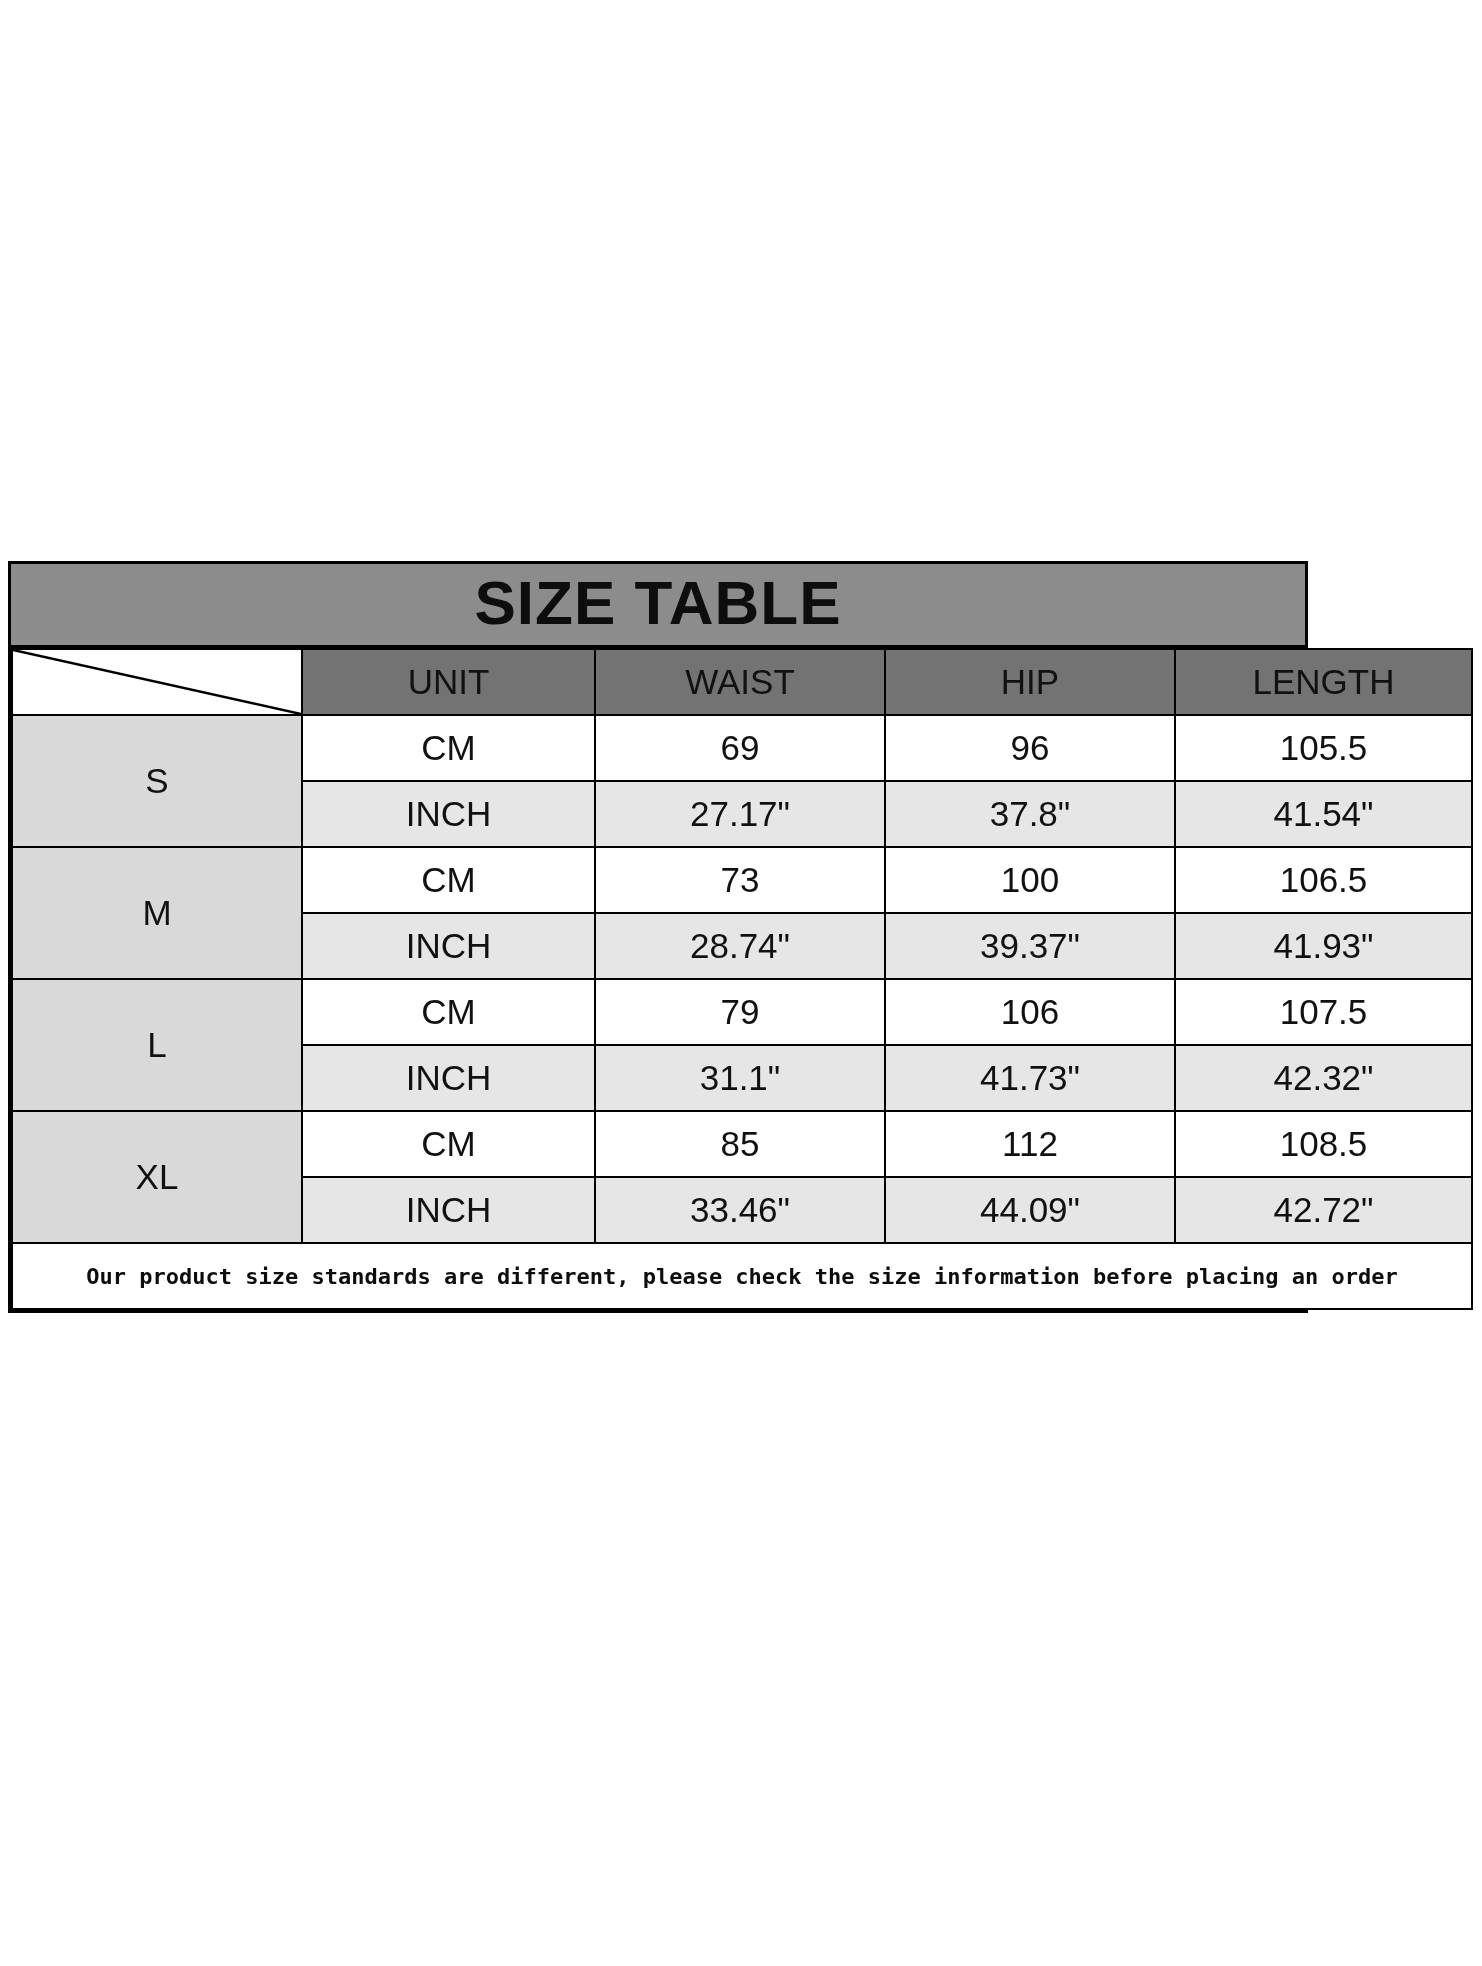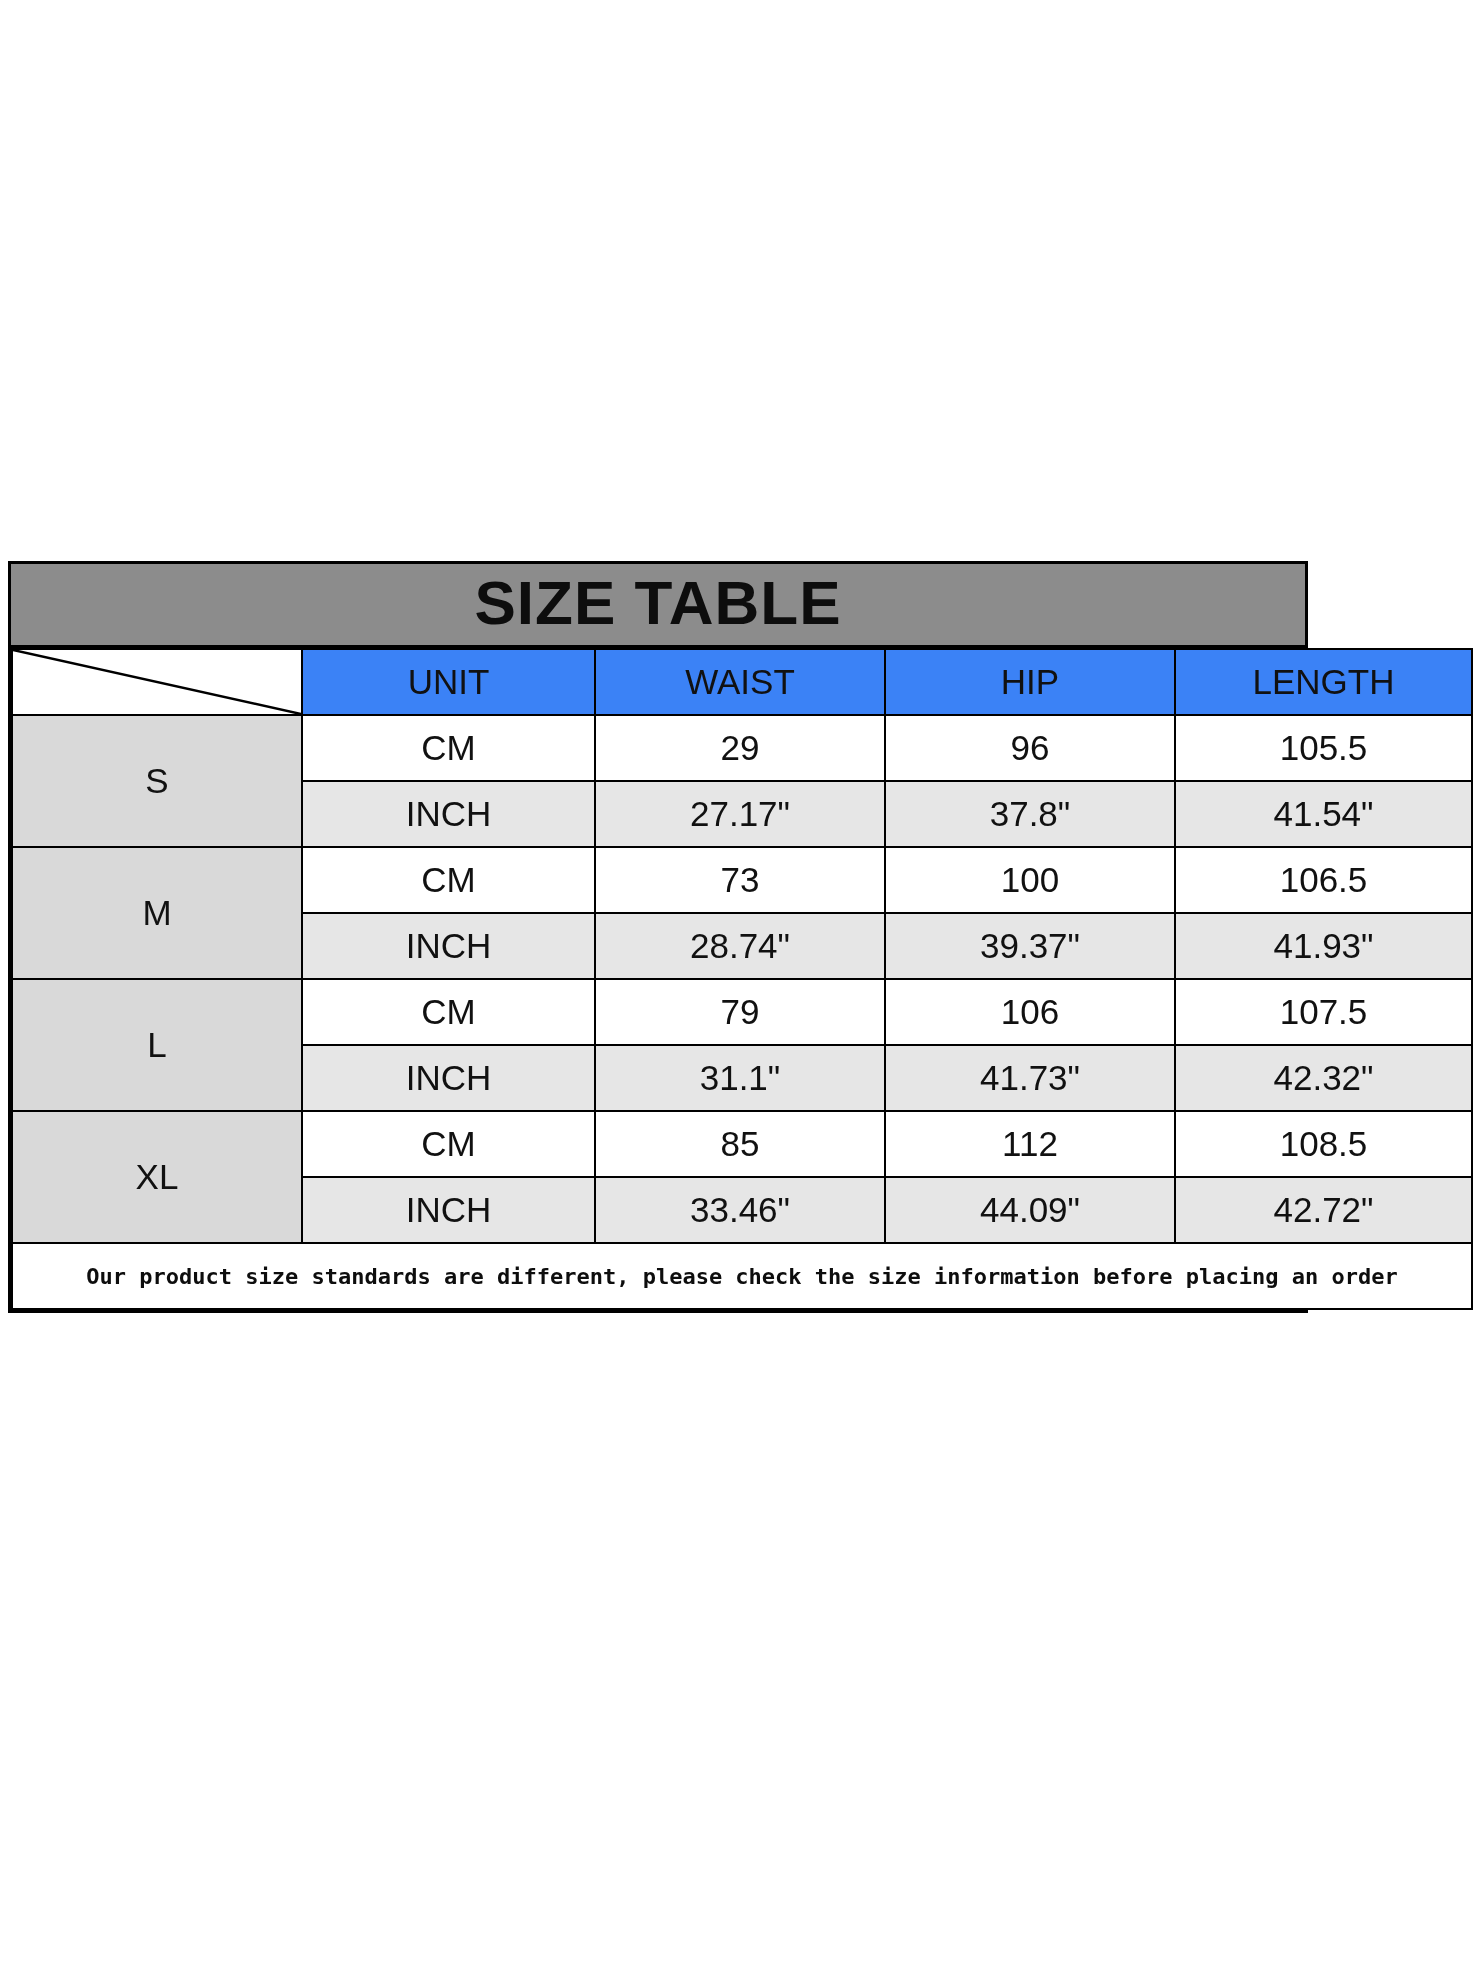--- a/index.html
+++ b/index.html
@@ -53,21 +53,21 @@
     padding: 0;
   }
 
   col.c-size  { width: 290px; }
   col.c-unit  { width: 293px; }
   col.c-waist { width: 290px; }
   col.c-hip   { width: 290px; }
   col.c-len   { width: 297px; }
 
   .hdr-cell {
-    background: #3b82f6;
+    background: #737373;
     font-size: 37px;
   }
 
   
   .corner-cell {
     background: #ffffff;
     position: relative;
     padding: 0;
     overflow: hidden;
   }
@@ -147,21 +147,21 @@
         </td>
         <td class="hdr-cell">UNIT</td>
         <td class="hdr-cell">WAIST</td>
         <td class="hdr-cell">HIP</td>
         <td class="hdr-cell">LENGTH</td>
       </tr>
 
       <tr>
         <td class="size-cell" rowspan="2">S</td>
         <td class="unit-cell">CM</td>
-        <td class="val-cell">29</td>
+        <td class="val-cell">69</td>
         <td class="val-cell">96</td>
         <td class="val-cell">105.5</td>
       </tr>
       <tr>
         <td class="unit-cell inch-row">INCH</td>
         <td class="val-cell inch-row">27.17"</td>
         <td class="val-cell inch-row">37.8"</td>
         <td class="val-cell inch-row">41.54"</td>
       </tr>
 

